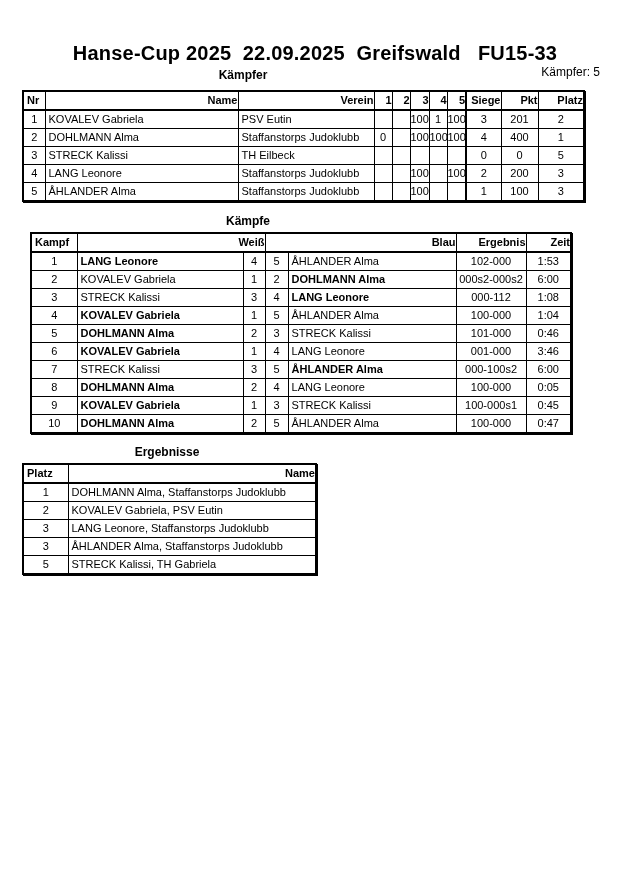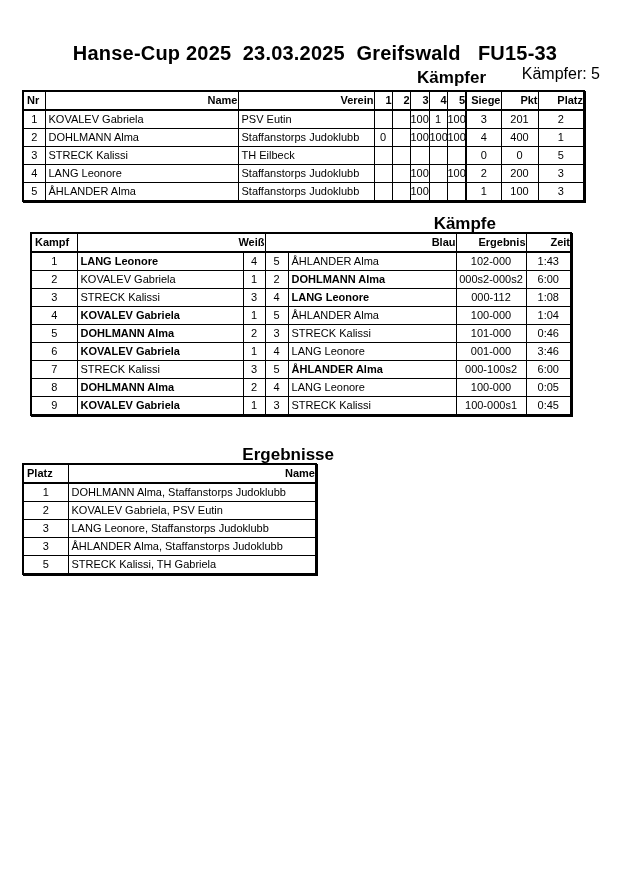--- a/index.html
+++ b/index.html
@@ -8,24 +8,24 @@
     width:630px; height:891px; position:relative;
     font-family:"Liberation Sans", sans-serif; color:#000;
   }
   .page-title {
     position:absolute; top:42px; left:0; width:630px;
     text-align:center; font-size:20px; font-weight:bold;
     white-space:pre; letter-spacing:0.2px;
   }
   .count-label {
     position:absolute; top:65px; left:460px; width:140px;
-    text-align:right; font-size:16px;
+    text-align:right; font-size:12px;
   }
   .section-heading {
-    position:absolute; font-size:17px; font-weight:bold; text-align:right;
+    position:absolute; font-size:12px; font-weight:bold; text-align:center;
   }
   #h-kaempfer   { top:68px;  left:0; width:486px; }
   #h-kaempfe    { top:214px; left:0; width:496px; }
   #h-ergebnisse { top:445px; left:0; width:334px; }
 
   table {
     position:absolute; border-collapse:collapse; table-layout:fixed;
     background:#fff; border:2px solid #000;
     box-shadow:1px 1px 0 0 #000;
     font-size:11px;
@@ -40,21 +40,21 @@
   td.bold { font-weight:bold; }
   .sep { border-left-width:2px !important;margin-left:8px; }
 
   #t1 { left:22px; top:90px;  width:561px; }
   #t2 { left:30px; top:232px; width:540px;padding-left:24px; }
   #t3 { left:22px; top:463px; width:293px; }
 </style>
 </head>
 <body>
 
-<div class="page-title">Hanse-Cup 2025  23.03.2025  Greifswald   FU15-33</div>
+<div class="page-title">Hanse-Cup 2025  22.09.2025  Greifswald   FU15-33</div>
 <div class="count-label">Kämpfer: 5</div>
 
 <div id="h-kaempfer" class="section-heading">Kämpfer</div>
 
 <table id="t1">
   <colgroup>
     <col style="width:22px">
       <col style="width:193px">
       <col style="width:136px">
     <col style="width:18px">
@@ -168,21 +168,21 @@
     <th>Ergebnis</th>
     <th>Zeit</th>
   </tr>
   <tr>
     <td class="c">1</td>
     <td class="l bold">LANG Leonore</td>
     <td class="c">4</td>
     <td class="c">5</td>
     <td class="l">ÅHLANDER Alma</td>
     <td class="c">102-000</td>
-    <td class="c">1:43</td>
+    <td class="c">1:53</td>
   </tr>
   <tr>
     <td class="c">2</td>
     <td class="l">KOVALEV Gabriela</td>
     <td class="c">1</td>
     <td class="c">2</td>
     <td class="l bold">DOHLMANN Alma</td>
     <td class="c">000s2-000s2</td>
     <td class="c">6:00</td>
   </tr>
@@ -241,20 +241,29 @@
     <td class="c">0:05</td>
   </tr>
   <tr>
     <td class="c">9</td>
     <td class="l bold">KOVALEV Gabriela</td>
     <td class="c">1</td>
     <td class="c">3</td>
     <td class="l">STRECK Kalissi</td>
     <td class="c">100-000s1</td>
     <td class="c">0:45</td>
+  </tr>
+  <tr>
+    <td class="c">10</td>
+    <td class="l bold">DOHLMANN Alma</td>
+    <td class="c">2</td>
+    <td class="c">5</td>
+    <td class="l">ÅHLANDER Alma</td>
+    <td class="c">100-000</td>
+    <td class="c">0:47</td>
   </tr>
 </tbody>
   </table>
 
 <div id="h-ergebnisse" class="section-heading">Ergebnisse</div>
 
 <table id="t3">
   <colgroup>
       <col style="width:45px">
       <col style="width:248px">

